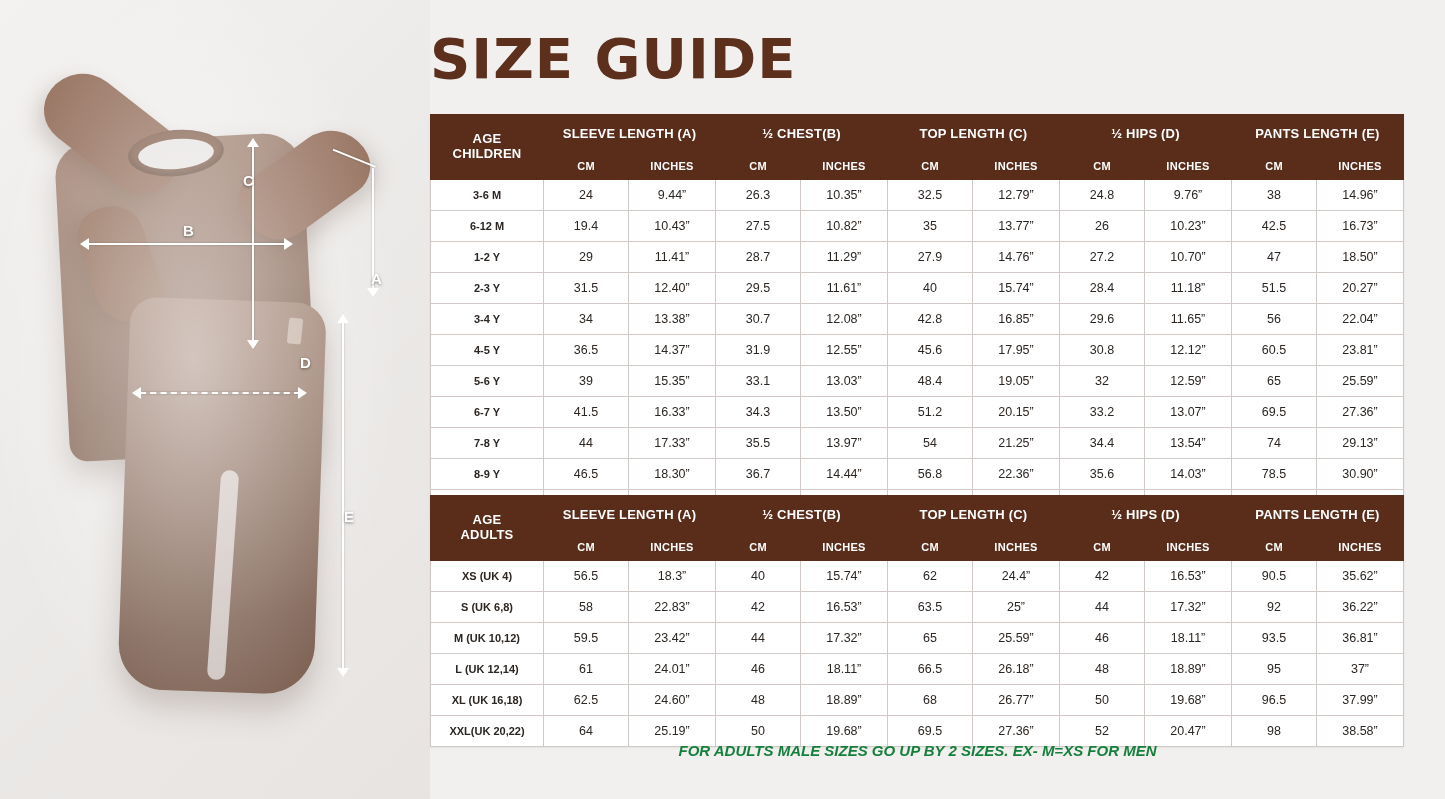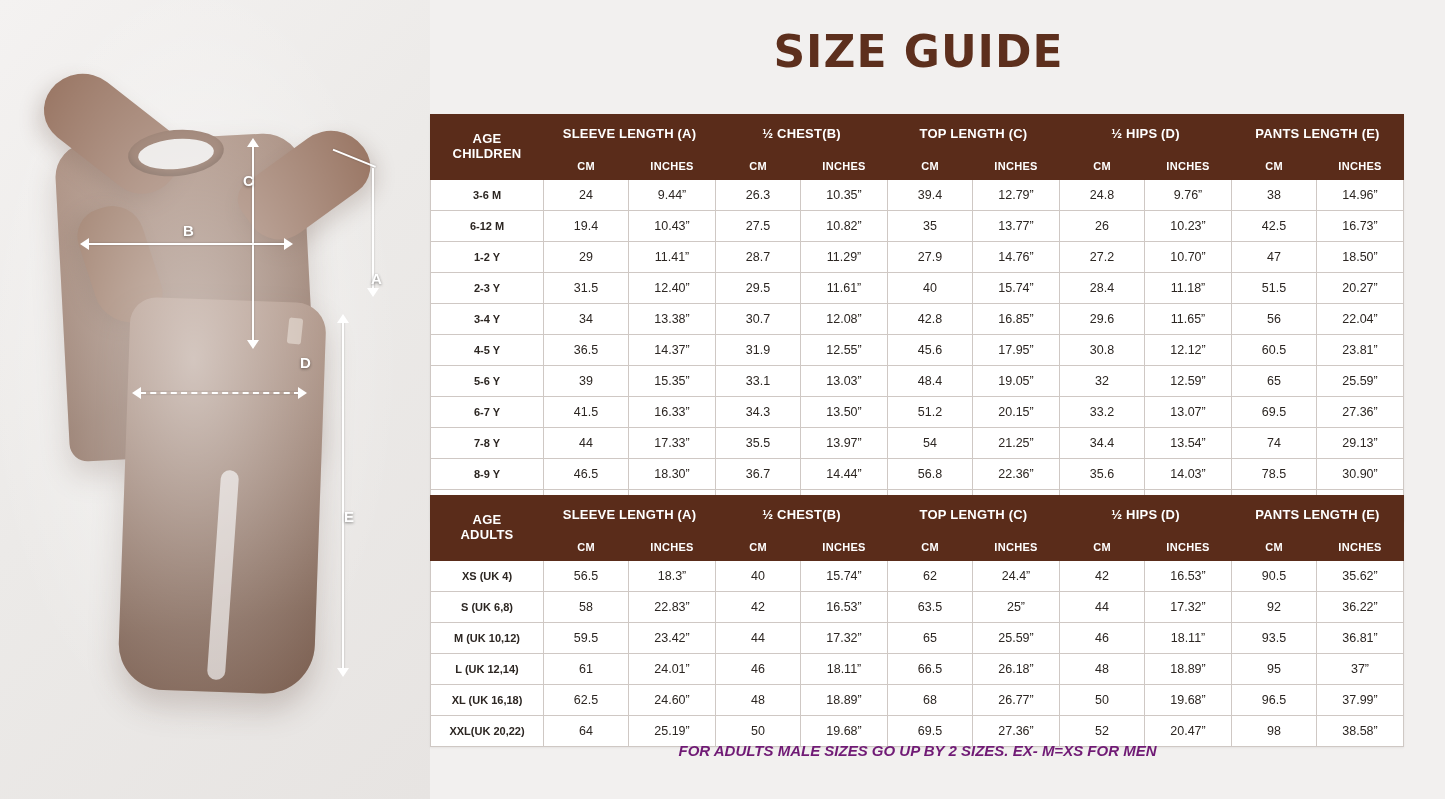--- a/index.html
+++ b/index.html
@@ -165,25 +165,25 @@
     text-shadow: 0 1px 3px rgba(0,0,0,0.45);
   }
 
   
   .content {
     flex: 1;
     position: relative;
     padding: 0 38px 0 0;
   }
   .title {
-    text-align: center;
+    text-align: left;
     color: #5d2f1d;
     font-family: "DejaVu Sans", sans-serif;
     font-weight: bold;
-    font-size: 44px;
+    font-size: 56px;
     letter-spacing: 1px;
     margin: 26px 0 0 0;
     padding-left: 0;
   }
 
   table.size-table {
     border-collapse: collapse;
     table-layout: fixed;
     background: #fca5a5;
     box-shadow: 0 1px 2px rgba(0,0,0,0.06);
@@ -231,21 +231,21 @@
 
   .footnote {
     position: absolute;
     left: 0;
     top: 742px;
     width: 975px;
     text-align: center;
     font-style: italic;
     font-weight: bold;
     font-size: 15px;
-    color: #701a75;
+    color: #15803d;
   }
 </style>
 </head>
 <body>
 
 <div id="root">
 
   <div class="photo-panel">
     <div class="garment">
       <div class="top-body rib">
@@ -333,21 +333,21 @@
             <th>INCHES</th>
           </tr>
         </thead>
         <tbody>
             <tr>
               <td class="size-label">3-6 M</td>
               <td>24</td>
               <td>9.44”</td>
               <td>26.3</td>
               <td>10.35”</td>
-              <td>39.4</td>
+              <td>32.5</td>
               <td>12.79”</td>
               <td>24.8</td>
               <td>9.76”</td>
               <td>38</td>
               <td>14.96”</td>
             </tr>
             <tr>
               <td class="size-label">6-12 M</td>
               <td>19.4</td>
               <td>10.43”</td>

